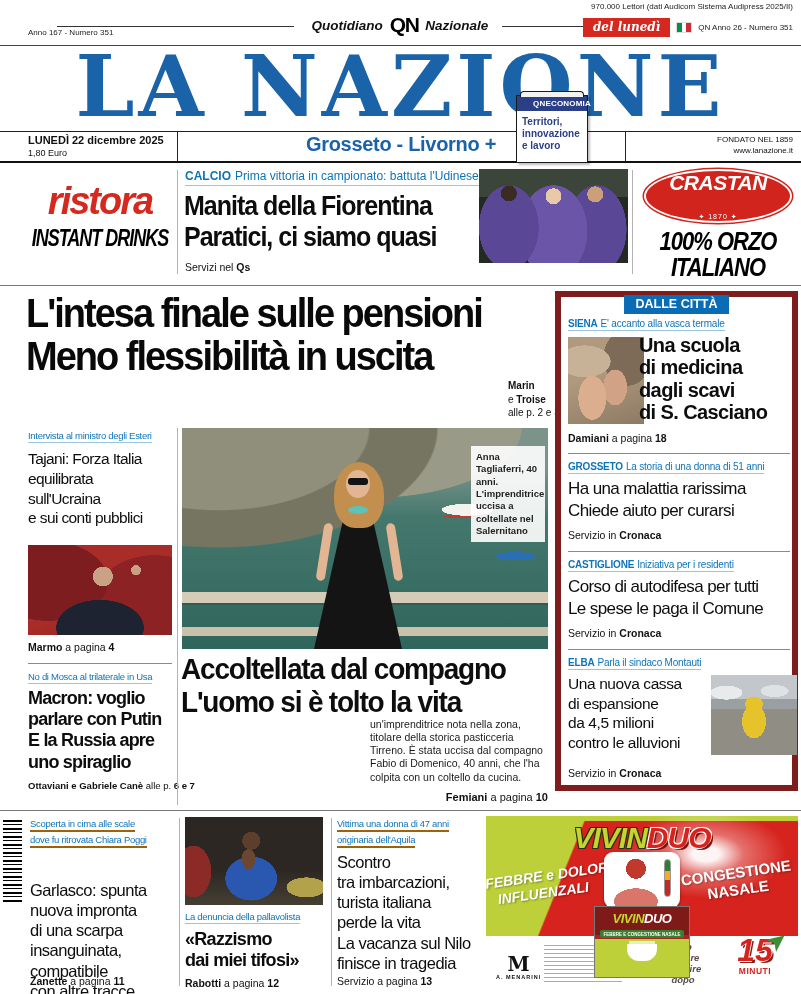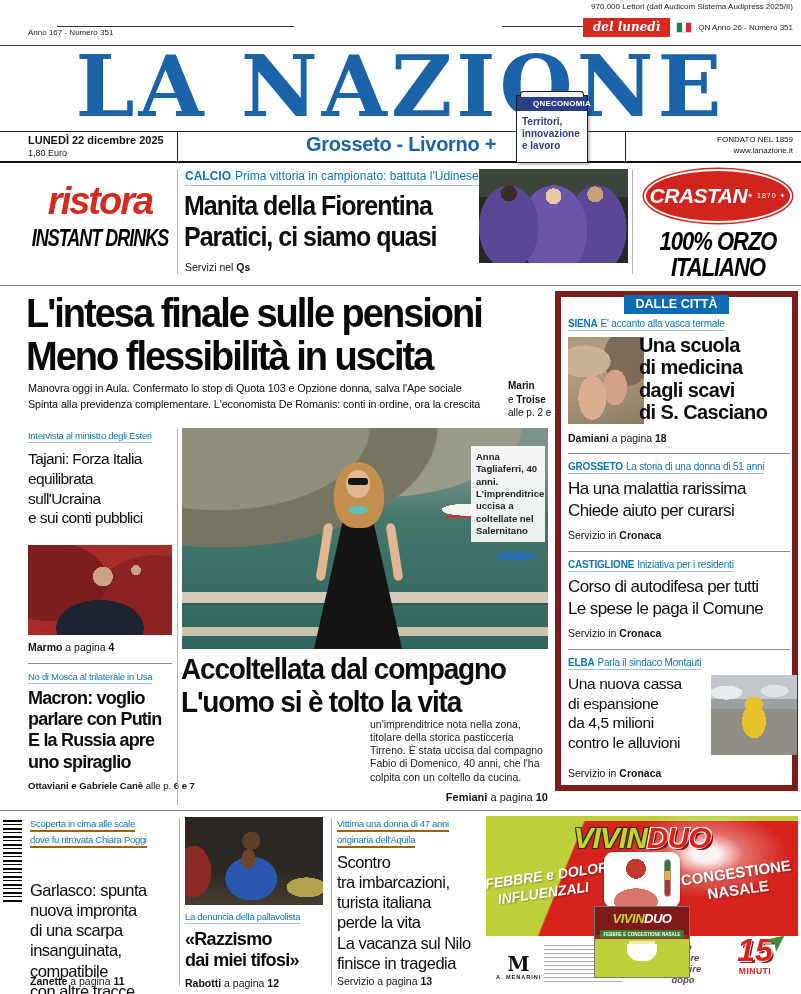--- a/index.html
+++ b/index.html
@@ -62,22 +62,22 @@
                transform:scaleY(1.3); transform-origin:top center; margin-top:5px; }
   .calcio-kicker { position:absolute; left:185px; top:169px; font-size:12px; color:#0e74ba;
                    border-bottom:1px solid #9ac4e2; padding-bottom:2px; white-space:nowrap; }
   .calcio-kicker b { font-weight:800; margin-right:4px; }
   .calcio-headline { position:absolute; left:184px; top:190px; font-size:25px; font-weight:800;
                      letter-spacing:-1px; line-height:1.12; white-space:pre;
                      transform:scaleY(1.1); transform-origin:top left; color:#0d0d0d; }
   .calcio-byline { position:absolute; left:185px; top:261px; font-size:10.5px; }
   .crastan { position:absolute; left:638px; top:169px; width:160px; text-align:center; }
   .crastan-oval { margin:0 auto; width:148px; height:54px; background:#d0241c; border-radius:50%;
-                  color:#fff; display:flex; flex-direction:row; align-items:center;
-                  justify-content:center; border:2px solid #fff; box-shadow:0 0 0 1.5px #d0241c; }
+                  color:#fff; display:flex; flex-direction:column; align-items:center;
+                  justify-content:space-between; border:2px solid #fff; box-shadow:0 0 0 1.5px #d0241c; }
   .crastan-brand { font-weight:800; font-style:italic; font-size:21px; letter-spacing:-0.5px; }
   .crastan-year { font-size:7px; letter-spacing:1px; }
   .crastan-txt { margin-top:5px; color:#000; font-weight:800; font-style:italic; font-size:22px;
                  line-height:1.05; letter-spacing:-1px; white-space:pre;
                  transform:scaleY(1.15); transform-origin:top center; }
 
   
   .main-headline { position:absolute; left:26px; top:292px; font-size:38px; font-weight:800;
                    letter-spacing:-2px; line-height:1.06; white-space:pre; color:#090909;
                    transform:scaleY(1.07); transform-origin:top left; }
@@ -241,20 +241,25 @@
   .vv-minuti { font-size:8.5px; font-weight:800; color:#d6231d; letter-spacing:0.5px; }
 </style>
 </head>
 <body>
 
 <div class="page">
 
   <div class="readers">970.000 Lettori  (dati Audicom Sistema Audipress 2025/II)</div>
   <div class="hline" style="top:26px; left:57px; width:237px; background:#333;"></div>
   <div class="hline" style="top:26px; left:502px; width:106px; background:#333;"></div>
+  <div class="top-center">
+    <span class="quot">Quotidiano</span>
+    <span class="qn-logo">QN</span>
+    <span class="quot">Nazionale</span>
+  </div>
   <div class="anno-left">Anno 167 - Numero 351</div>
   <div class="top-right">
     <span class="dellunedi">del lunedì</span>
     <span class="flag"></span>
     <span class="anno-right">QN Anno 26 - Numero 351</span>
   </div>
   <div class="hline" style="top:45px; left:0; width:801px; background:#444;"></div>
 
   <div class="masthead">LA NAZIONE</div>
 
@@ -296,22 +301,20 @@
       <div class="crastan-brand">CRASTAN</div>
       <div class="crastan-year">✦ 1870 ✦</div>
     </div>
     <div class="crastan-txt">100% ORZO
 ITALIANO</div>
   </div>
   <div class="hline" style="top:285px; left:0; width:801px; background:#777;"></div>
 
   <div class="main-headline">L'intesa finale sulle pensioni
 Meno flessibilità in uscita</div>
-  <div class="main-sub">Manovra oggi in Aula. Confermato lo stop di Quota 103 e Opzione donna, salva l'Ape sociale
-Spinta alla previdenza complementare. L'economista De Romanis: conti in ordine, ora la crescita</div>
   <div class="main-byline">
     <b>Marin</b><br>
     <span>e </span><b>Troise</b><br>
     <span>alle p. 2 e 3</span>
   </div>
 
   <div class="sidebar">
     <div class="dc-box">DALLE CITTÀ</div>
 
     <div class="kicker" style="left:7px; top:21px;">

